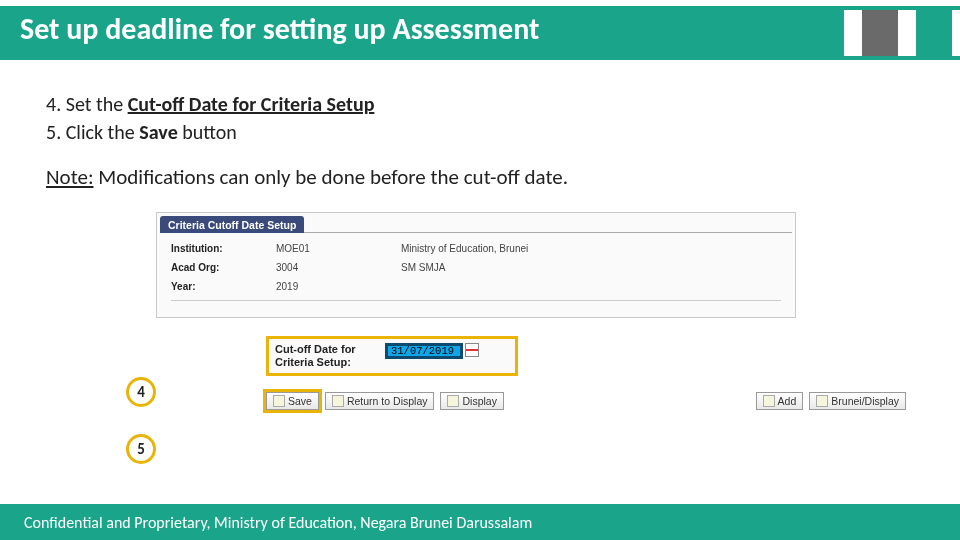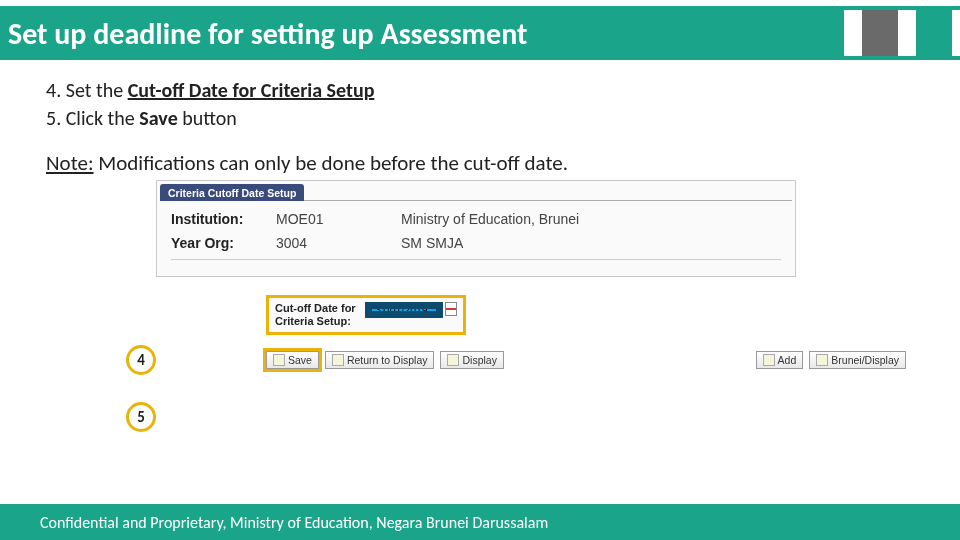--- a/index.html
+++ b/index.html
@@ -16,22 +16,22 @@
     border-top: 4px solid #1aa58a;
     border-bottom: 4px solid #1aa58a;
     display: flex;
     align-items: stretch;
     margin-top: 6px;
   }
   .title-green {
     background: #1aa58a;
     flex: 1;
     display: flex;
-    align-items: center;
-    padding-left: 8px;
+    align-items: flex-start;
+    padding-left: 20px;
     color: #fff;
     font-size: 30px;
     font-weight: bold;
   }
   .title-gap {
     width: 18px;
     background: #fff;
   }
   .title-block-grey {
     width: 36px;
@@ -39,33 +39,33 @@
   }
   .title-block-green {
     width: 36px;
     background: #1aa58a;
   }
   .title-block-end {
     width: 8px;
     background: #fff;
   }
   .content {
-    padding: 18px 40px 0 46px;
+    padding: 32px 40px 0 46px;
     font-size: 20px;
     color: #222;
   }
   .step {
     margin-bottom: 4px;
   }
   .note {
     margin-top: 20px;
     font-size: 21px;
   }
   .screenshot-wrap {
-    margin-top: 4px;
+    margin-top: 22px;
     margin-left: 110px;
     position: relative;
   }
   .panel {
     width: 640px;
     border: 1px solid #c8c8c8;
     background: #fafafa;
     font-size: 12px;
     font-family: Arial, sans-serif;
     color: #333;
@@ -91,21 +91,21 @@
     height: 100%;
     margin-right: 3px;
   }
   .panel-body {
     padding: 10px 14px 6px 14px;
   }
   .row {
     display: flex;
     align-items: flex-end;
     margin-bottom: 8px;
-    font-size: 14px;
+    font-size: 10px;
   }
   .lbl {
     width: 105px;
     font-weight: bold;
     color: #222;
   }
   .val {
     width: 125px;
     color: #444;
   }
@@ -113,44 +113,44 @@
     color: #444;
   }
   .hr {
     border: none;
     border-top: 1px solid #ccc;
     margin: 6px 0 10px 0;
   }
   .cutoff-block {
     margin-top: 18px;
     margin-left: 110px;
-    width: 200px;
+    width: 252px;
     border: 3px solid #eab308;
     padding: 4px 6px;
     display: flex;
     align-items: flex-start;
     background: #fafafa;
     font-family: Arial;
     font-size: 11px;
     position: relative;
   }
   .cutoff-lbl {
     width: 110px;
     font-weight: bold;
     line-height: 1.2;
     color: #222;
   }
   .cutoff-input {
-    border: 7px solid #0c4a6e;
+    border: 3px solid #0c4a6e;
     background: #0ea5e9;
     height: 16px;
     width: 78px;
     font-size: 10.5px;
     padding: 0 3px;
-    font-family: Liberation Sans, sans-serif;
+    font-family: Liberation Mono, monospace;
   }
   .cal-icon {
     width: 14px;
     height: 14px;
     margin-left: 2px;
     display: inline-block;
     border: 1px solid #888;
     background: linear-gradient(#fff 40%, #d33 40% 55%, #fff 55%);
     font-size: 7px;
     text-align: center;
@@ -209,21 +209,21 @@
     position: absolute;
     bottom: 0;
     left: 0;
     right: 0;
     height: 36px;
     background: #1aa58a;
     color: #fff;
     font-size: 16px;
     display: flex;
     align-items: center;
-    padding-left: 40px;
+    padding-left: 24px;
   }
 </style>
 </head>
 <body>
 
 <div class="title-bar">
   <div class="title-green">
     <span>Set up deadline for setting up Assessment</span>
   </div>
   <div class="title-gap"></div>
@@ -250,23 +250,27 @@
         <div class="panel-tab">Criteria Cutoff Date Setup</div>
         <div class="panel-tab-line"></div>
       </div>
       <div class="panel-body">
         <div class="row">
           <div class="lbl">Institution:</div>
           <div class="val">MOE01</div>
           <div class="val2">Ministry of Education, Brunei</div>
         </div>
         <div class="row">
-          <div class="lbl">Year Org:</div>
+          <div class="lbl">Acad Org:</div>
           <div class="val">3004</div>
           <div class="val2">SM SMJA</div>
+        </div>
+        <div class="row">
+          <div class="lbl">Year:</div>
+          <div class="val">2019</div>
         </div>
         <hr class="hr">
       </div>
     </div>
 
     <div class="cutoff-block">
       <div class="cutoff-lbl">Cut-off Date for Criteria Setup:</div>
       <input class="cutoff-input" value="31/07/2019" style="">
       <span class="cal-icon"></span>
     </div>

